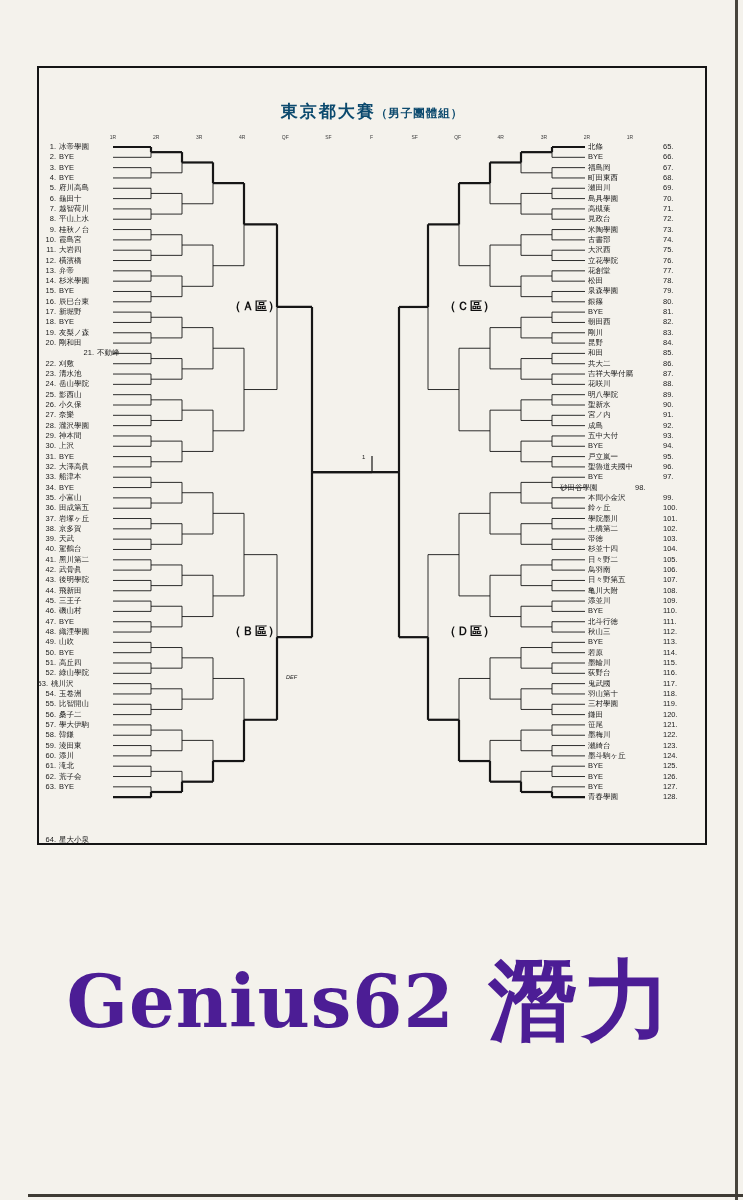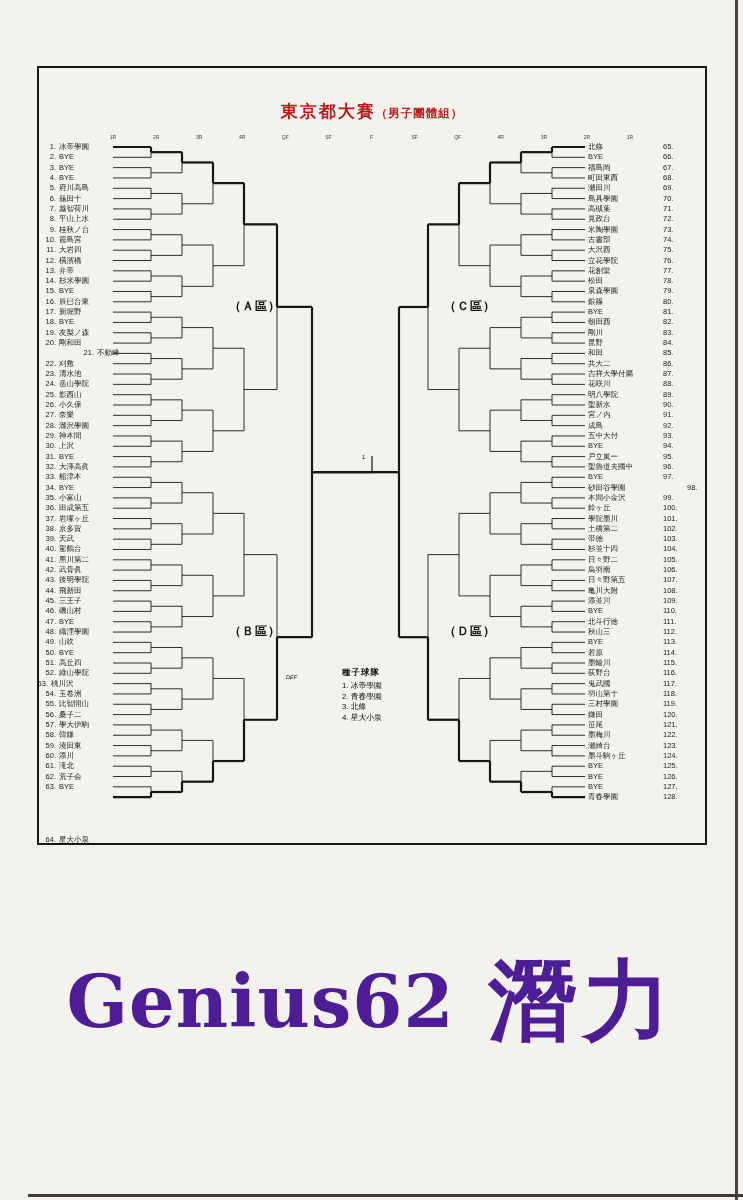--- a/index.html
+++ b/index.html
@@ -1,20 +1,20 @@
 <!DOCTYPE html>
 <html><head>
 <meta charset="utf-8">
 <style>
   * { margin:0; padding:0; box-sizing:border-box; }
   html,body { background:#9a958c; }
   body { font-family:"Liberation Sans",sans-serif; }
   .page { position:relative; width:743px; height:1200px; background:#f4f2ec; overflow:hidden; margin:0 auto; }
   .frame { position:absolute; left:37px; top:66px; width:670px; height:779px; border:2.5px solid #151515; }
-  .title-row { position:absolute; left:37px; top:100px; width:670px; text-align:center; color:#b91c1c; white-space:nowrap; }
+  .title-row { position:absolute; left:37px; top:100px; width:670px; text-align:center; color:#0c4a6e; white-space:nowrap; }
   .title-main { font-size:17px; font-weight:bold; letter-spacing:2px; }
   .title-suffix { font-size:11.5px; font-weight:bold; letter-spacing:1px; }
   svg.lines { position:absolute; left:0; top:0; pointer-events:none; }
   .entry { position:absolute; display:flex; font-size:7.5px; line-height:8px; color:#1b1b1b; transform:translateY(-50%); white-space:nowrap; }
   .entry .num { width:16px; text-align:right; margin-right:3px; }
   .entry.right-side .nm { width:73px; overflow:hidden; }
   .entry.right-side .num { width:32px; text-align:left; margin:0 0 0 2px; }
   .section-label { position:absolute; font-size:12px; font-weight:bold; color:#101010; letter-spacing:1px; transform:translate(-50%,-50%); white-space:nowrap; }
   .round-label { position:absolute; font-size:5px; color:#3d3d3d; transform:translate(-50%,0); }
   .labels-layer { position:absolute; left:0; top:0; width:100%; height:100%; pointer-events:none; }
@@ -876,21 +876,21 @@
         <span class="num">95.</span>
       </div>
       <div class="entry right-side" style="top: 466.92px; left: 588px;">
         <span class="nm">聖魯道夫國中</span>
         <span class="num">96.</span>
       </div>
       <div class="entry right-side" style="top: 477.24px; left: 588px;">
         <span class="nm">BYE</span>
         <span class="num">97.</span>
       </div>
-      <div class="entry right-side" style="top: 487.56px; left: 588px; gap: 24px;">
+      <div class="entry right-side" style="top: 487.56px; left: 560px;">
         <span class="nm">砂田谷學園</span>
         <span class="num">98.</span>
       </div>
       <div class="entry right-side" style="top: 497.88px; left: 588px;">
         <span class="nm">本間小金沢</span>
         <span class="num">99.</span>
       </div>
       <div class="entry right-side" style="top: 508.2px; left: 588px;">
         <span class="nm">鈴ヶ丘</span>
         <span class="num">100.</span>
@@ -1010,27 +1010,20 @@
     </div>
 
   <div class="section-label" style="left:255px; top:306px;">（Ａ區）</div>
   <div class="section-label" style="left:255px; top:631px;">（Ｂ區）</div>
   <div class="section-label" style="left:470px; top:306px;">（Ｃ區）</div>
   <div class="section-label" style="left:470px; top:631px;">（Ｄ區）</div>
 
   <div class="center-mark">1</div>
   <div class="def-label">DEF</div>
 
-  <div class="seeds">
-    <div class="seeds-title">種子球隊</div>
-    <div class="seed-item">1. 冰帝學園</div>
-    <div class="seed-item">2. 青春學園</div>
-    <div class="seed-item">3. 北條</div>
-    <div class="seed-item">4. 星大小泉</div>
-  </div>
 
   <div class="caption">
     <span class="caption-genius">Genius62</span>
     <span class="caption-kanji">潛力</span>
   </div>
 
   <div class="edge-right"></div>
   <div class="edge-bottom"></div>
 
 </div>

